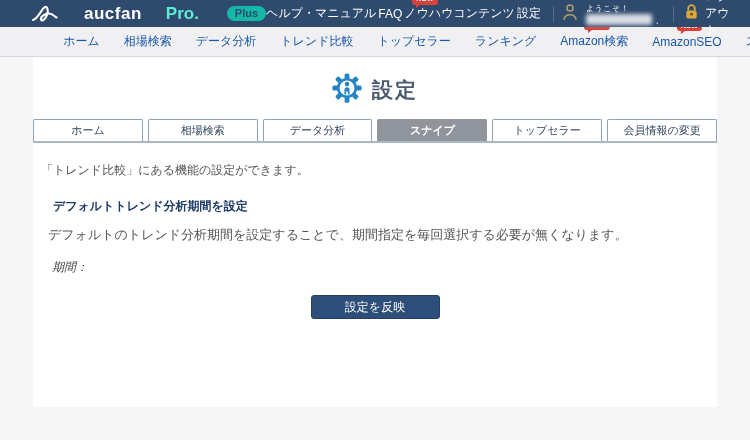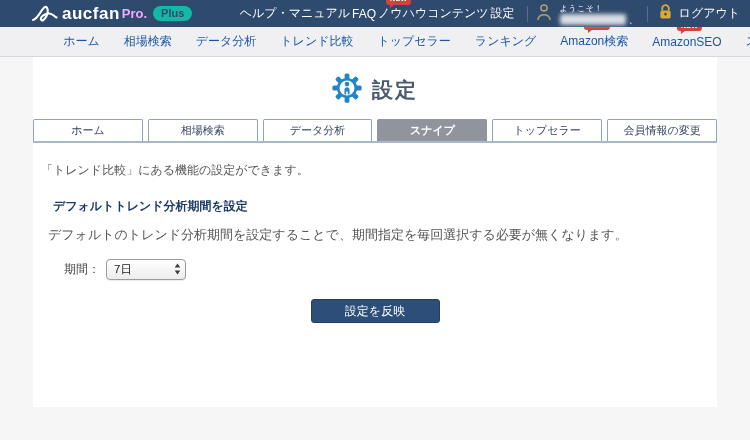--- a/index.html
+++ b/index.html
@@ -10,24 +10,24 @@
     overflow:hidden;
     position:relative;
   }
 
   
   .topbar {
     height:27px; background:#2e4a6d; color:#fff;
     display:flex; align-items:center; padding:0 10px 0 12px;
     position:relative; z-index:5;
   }
-  .logo { display:flex; align-items:center; gap:0; margin-left:20px; }
+  .logo { display:flex; align-items:center; gap:22px; margin-left:20px; }
   .logo-mark { display:flex; align-items:center; }
   .brand { font-size:17px; font-weight:bold; letter-spacing:0.5px; }
-  .product { font-size:13px; font-weight:bold; color:#f0abfc; margin-left:2px; }
+  .product { font-size:17px; font-weight:bold; color:#5eead4; margin-left:2px; }
   .plan-badge {
     background:#14b8a6; color:#2e4a6d; font-size:11px; font-weight:bold;
     border-radius:9px; padding:1px 8px 2px; margin-left:6px;
   }
   .top-menu { display:flex; align-items:center; gap:2px; margin-left:auto; }
   .top-link { font-size:12px; color:#fff; cursor:pointer; position:relative; white-space:nowrap; }
   .vdiv { width:1px; height:16px; background:#5a6d90; }
   .user-cluster { display:flex; align-items:center; gap:8px; margin-left:12px; }
   .welcome-box { display:flex; flex-direction:column; align-items:flex-start; }
   .welcome-label { font-size:8px; color:#fff; letter-spacing:0.5px; }
@@ -74,21 +74,21 @@
     flex:1; height:22px; background:#fff; border:1px solid #8fa3bb; border-bottom:none;
     border-radius:2px 2px 0 0; display:flex; align-items:center; justify-content:center;
     font-size:11px; color:#32435e; cursor:pointer; white-space:nowrap;
   }
   .tab.active { background:#90959d; border-color:#90959d; color:#fff; font-weight:bold; }
 
   .tab-note { font-size:12px; color:#555; margin:19px 0 0 8px; }
   .section-title { font-size:12px; font-weight:bold; color:#1c3a66; margin:19px 0 0 20px; }
   .section-desc { font-size:13px; color:#555; margin:11px 0 0 15px; }
 
-  .form-row { display:flex; align-items:center; gap:6px; margin:15px 0 0 31px; }
+  .form-row { display:flex; align-items:center; gap:6px; margin:15px 0 0 19px;font-style:italic; }
   .form-label { font-size:12px; color:#444; }
   .select-box {
     width:80px; height:21px; border:1px solid #9b9b9b; border-radius:4px;
     background:linear-gradient(#ffffff,#ededed);
     display:inline-flex; align-items:center; justify-content:space-between;
     padding:0 4px 0 7px; font-size:11.5px; color:#222; cursor:pointer;
     box-shadow:0 1px 1px rgba(0,0,0,0.08);
   }
   .submit-btn {
     display:block; margin:19px auto 0; width:129px; height:24px;
@@ -209,26 +209,17 @@
   </div>
 
   <p class="tab-note">「トレンド比較」にある機能の設定ができます。</p>
 
   <h2 class="section-title">デフォルトトレンド分析期間を設定</h2>
 
   <p class="section-desc">デフォルトのトレンド分析期間を設定することで、期間指定を毎回選択する必要が無くなります。</p>
 
   <div class="form-row">
     <span class="form-label">期間：</span>
-    <span class="select-box">
-      <span>7日</span>
-      <span>
-        <svg width="7" height="12" viewBox="0 0 7 12">
-          <path d="M3.5 0.5 L6.3 4.5 H0.7 z" fill="#3c3c3c"></path>
-          <path d="M3.5 11.5 L6.3 7.5 H0.7 z" fill="#3c3c3c"></path>
-        </svg>
-      </span>
-    </span>
   </div>
 
   <button class="submit-btn">設定を反映</button>
 
 </main>
 
 </body></html>

